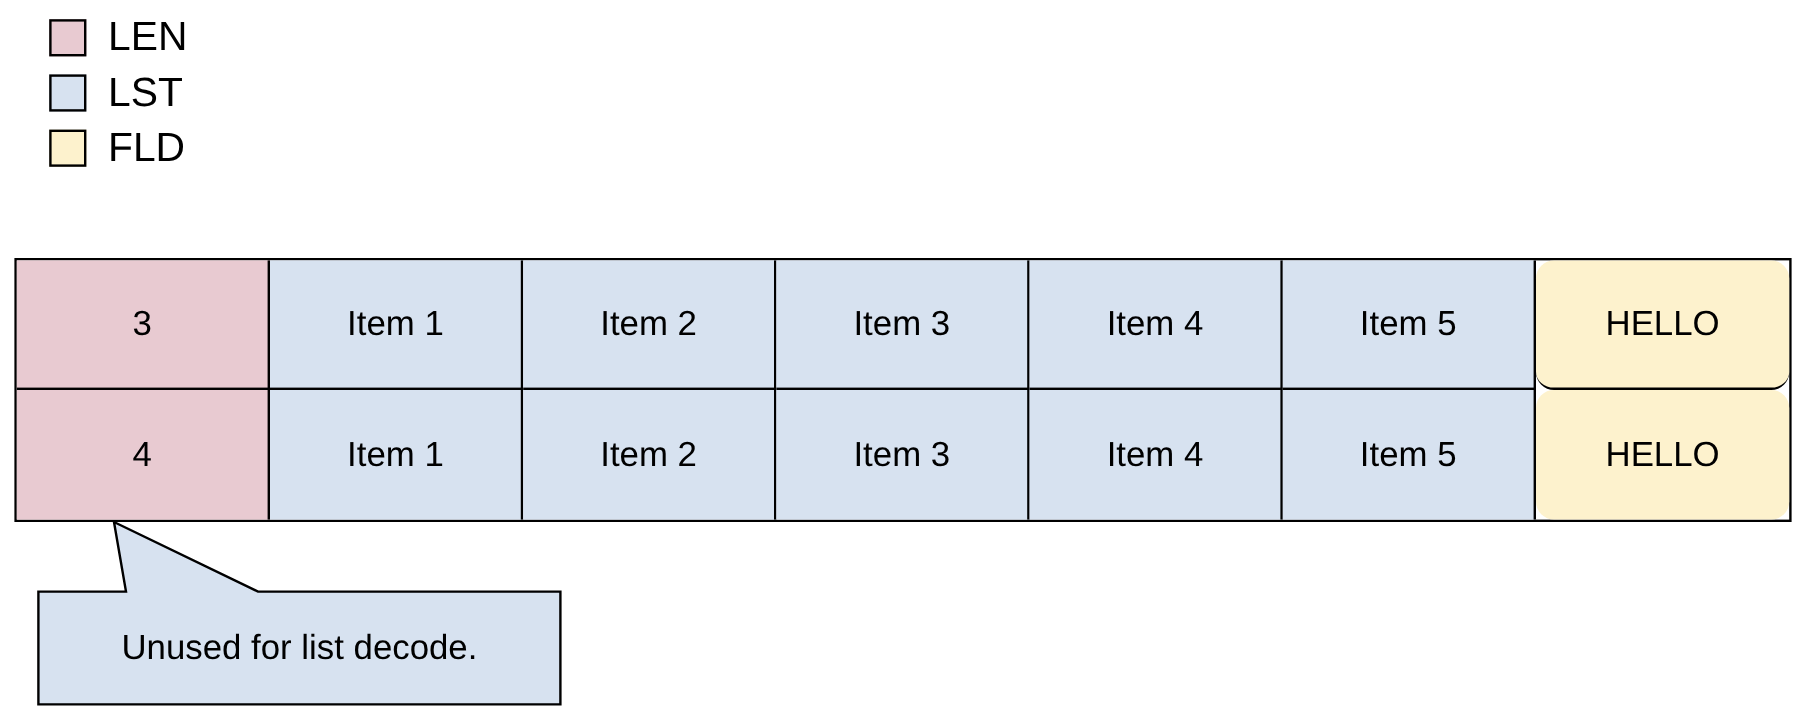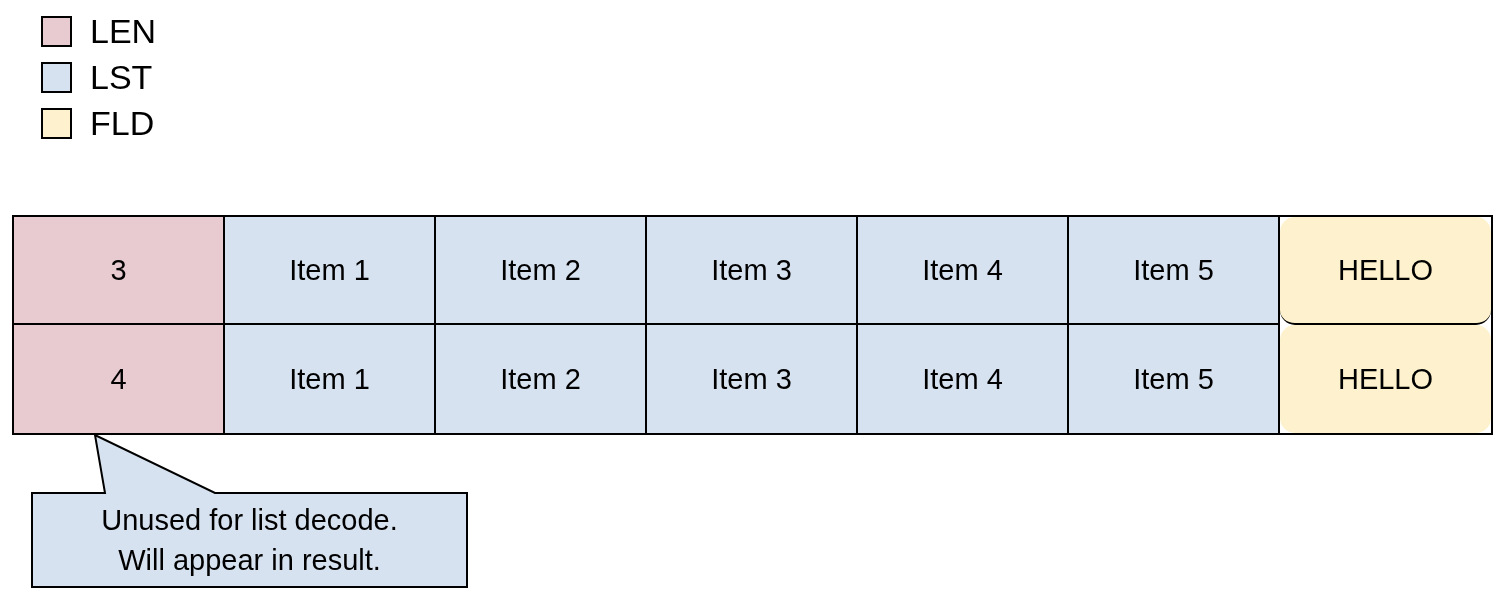--- a/index.html
+++ b/index.html
@@ -140,16 +140,15 @@
     <div class="cell lst last-row">Item 4</div>
     <div class="cell lst last-row">Item 5</div>
     <div class="cell fld last-col last-row">HELLO</div>
   </div>
 
   <svg class="callout-svg" viewBox="0 0 460 172" aria-hidden="true">
     <polygon class="callout-shape" points="12,68 85,68 75,10 195,68 447,68 447,162 12,162"></polygon>
   </svg>
   <div class="callout-text">
     <span>Unused for list decode.</span>
-    <span>Will appear in result.</span>
   </div>
 
 </div>
 
 </body></html>

